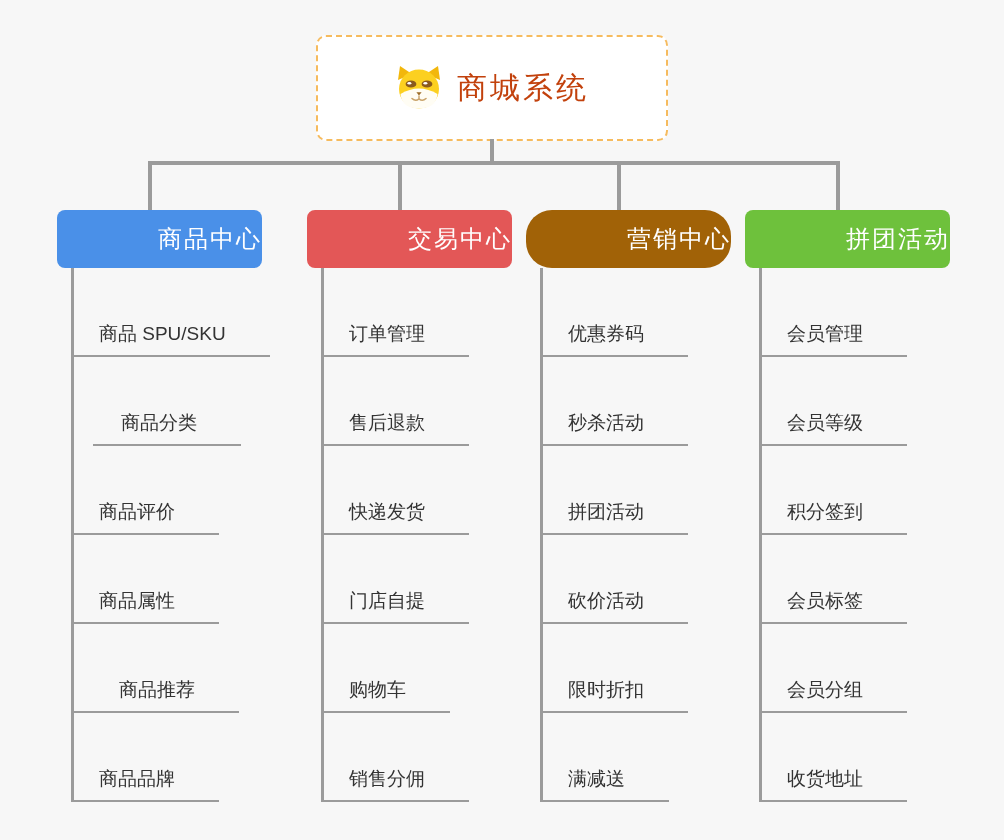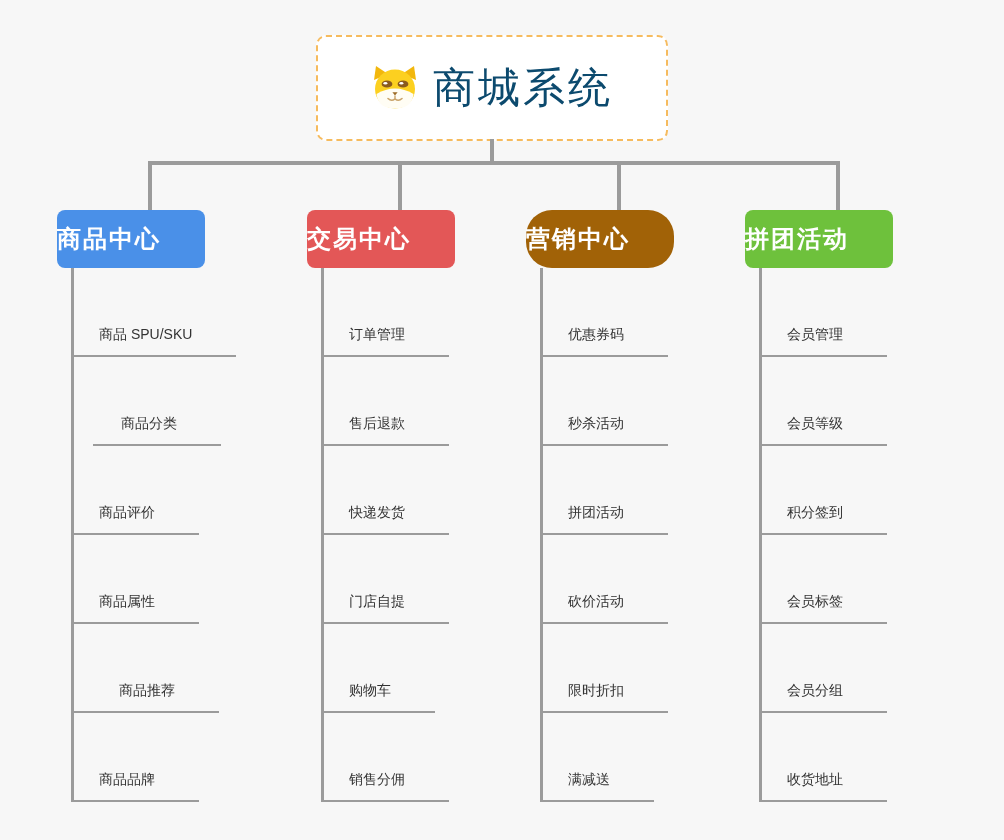--- a/index.html
+++ b/index.html
@@ -19,23 +19,23 @@
     width: 352px; height: 106px;
     background: #ffffff;
     border: 2px dashed #f6bb5e;
     border-radius: 10px;
     display: flex;
     align-items: center;
     justify-content: center;
     gap: 14px;
   }
   .root-title {
-    font-size: 42px;
+    font-size: 30px;
     letter-spacing: 3px;
-    color: #0c4a6e;
+    color: #c2410c;
     white-space: nowrap;
   }
   .root-icon { width: 48px; height: 46px; flex: 0 0 auto; }
 
   
   .conn { position: absolute; background: #9b9b9b; }
   .root-stub { left: 490px; top: 139px; width: 4px; height: 24px; }
   .bus      { left: 148px; top: 161px; width: 692px; height: 4px; border-radius: 2px; }
 
   
@@ -47,43 +47,43 @@
   }
   .branch .drop {
     position: absolute;
     left: 91px; top: -49px;
     width: 4px; height: 50px;
     background: #9b9b9b;
   }
   .branch-header {
     position: absolute;
     left: 0; top: 0;
-    width: 148px; height: 58px;
+    width: 205px; height: 58px;
     border-radius: 8px;
-    display: flex; align-items: center; justify-content: flex-start; font-weight: bold;
+    display: flex; align-items: center; justify-content: flex-end;
   }
   .branch-header .hlabel {
     color: #ffffff;
     font-size: 24px;
     letter-spacing: 2px;
     white-space: nowrap;
   }
   .trunk {
     position: absolute;
     left: 14px; top: 58px;
     width: 3px; height: 534px;
     background: #9b9b9b;
   }
   .leaf {
     position: absolute;
     left: 14px;
     display: inline-block;
     padding: 0 44px 6px 28px;
     border-bottom: 2px solid #9b9b9b;
-    font-size: 14px;
+    font-size: 19px;
     line-height: 30px;
     color: #333333;
     white-space: nowrap;
   }
 </style>
 </head>
 <body>
 
 <div id="canvas">
 

